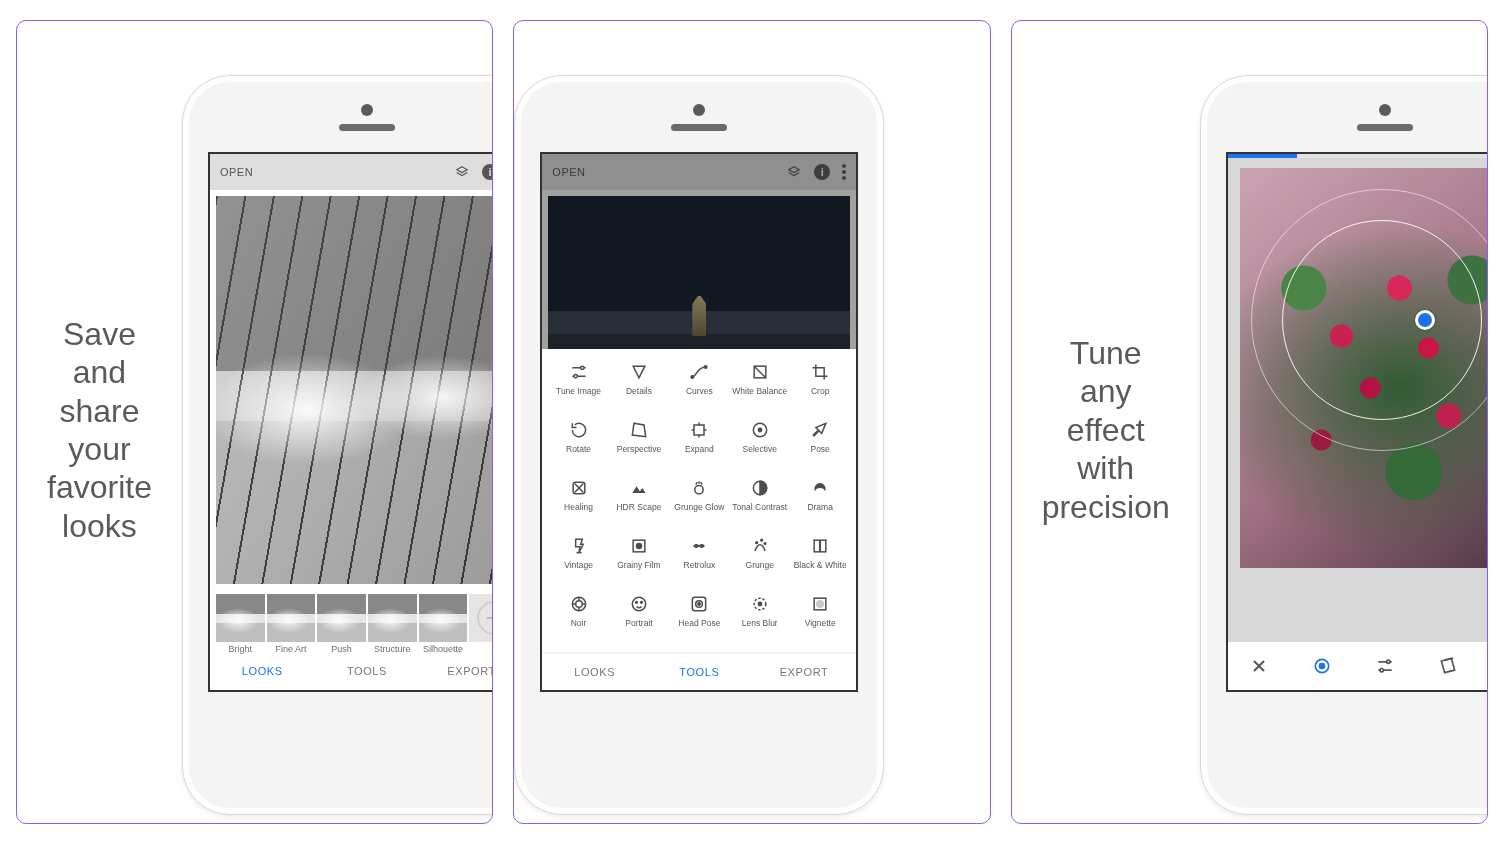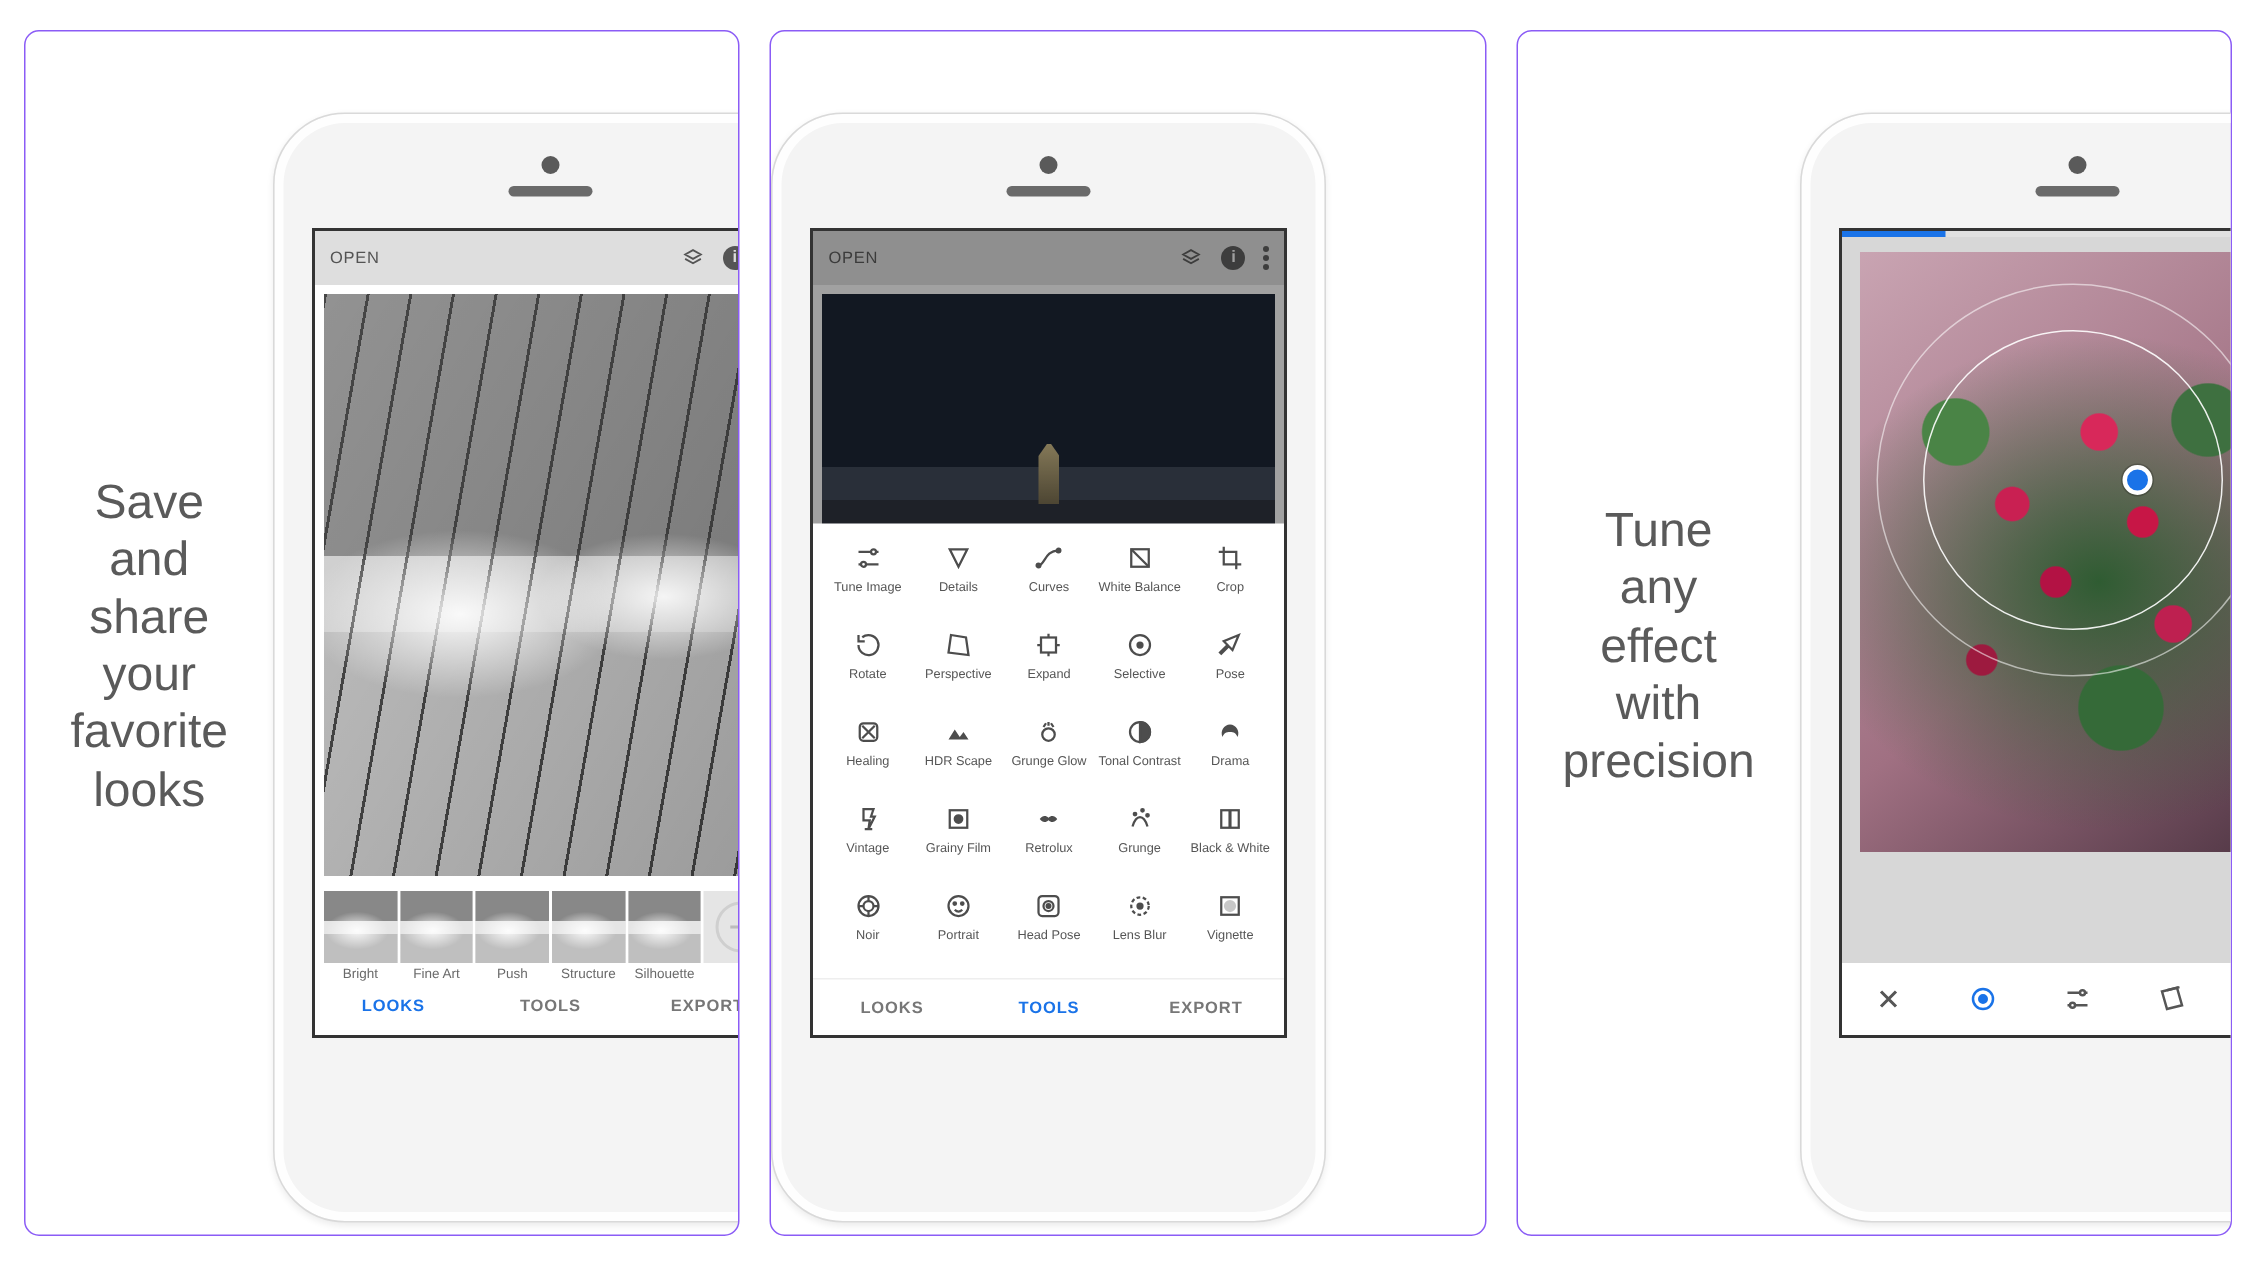--- a/index.html
+++ b/index.html
@@ -115,21 +115,21 @@
 .thumb.add { background:#e5e5e5; display:flex; align-items:center; justify-content:center; }
 .thumb.add::before { content:"+"; background:none; color:#bcbcbc; font-size:28px; font-weight:300; inset:auto;
   width:30px; height:30px; border:2px solid #cfcfcf; border-radius:50%; display:flex; align-items:center; justify-content:center; line-height:1; }
 .thumb-labels { display:flex; padding: 0 6px; gap: 2px; }
 .thumb-labels span { width:52px; font-size:9px; color:#6a6a6a; text-align:center; }
 .bottom-nav {
   position: absolute; bottom: 0; left: 0; right: 0;
   height: 38px; display: flex;
 }
 .bottom-nav div { flex: 1; display:flex; align-items:center; justify-content:center;
-  font-size: 11px; color: #777; letter-spacing: .6px; font-weight: bold; }
+  font-size: 11px; color: #777; letter-spacing: .6px; }
 .bottom-nav div.active { color: #1a73e8; }
 
 
 .screen2-dim { position:absolute; inset:0; background:#e0e0df; }
 .screen2-dim .topbar { background:#c7c7c6; }
 .screen2-dim .dark-photo {
   margin: 6px; height: 160px;
   background: linear-gradient(#1a2230 0 72%, #3a4250 72% 86%, #2a2f38 86%);
   position: relative;
 }

